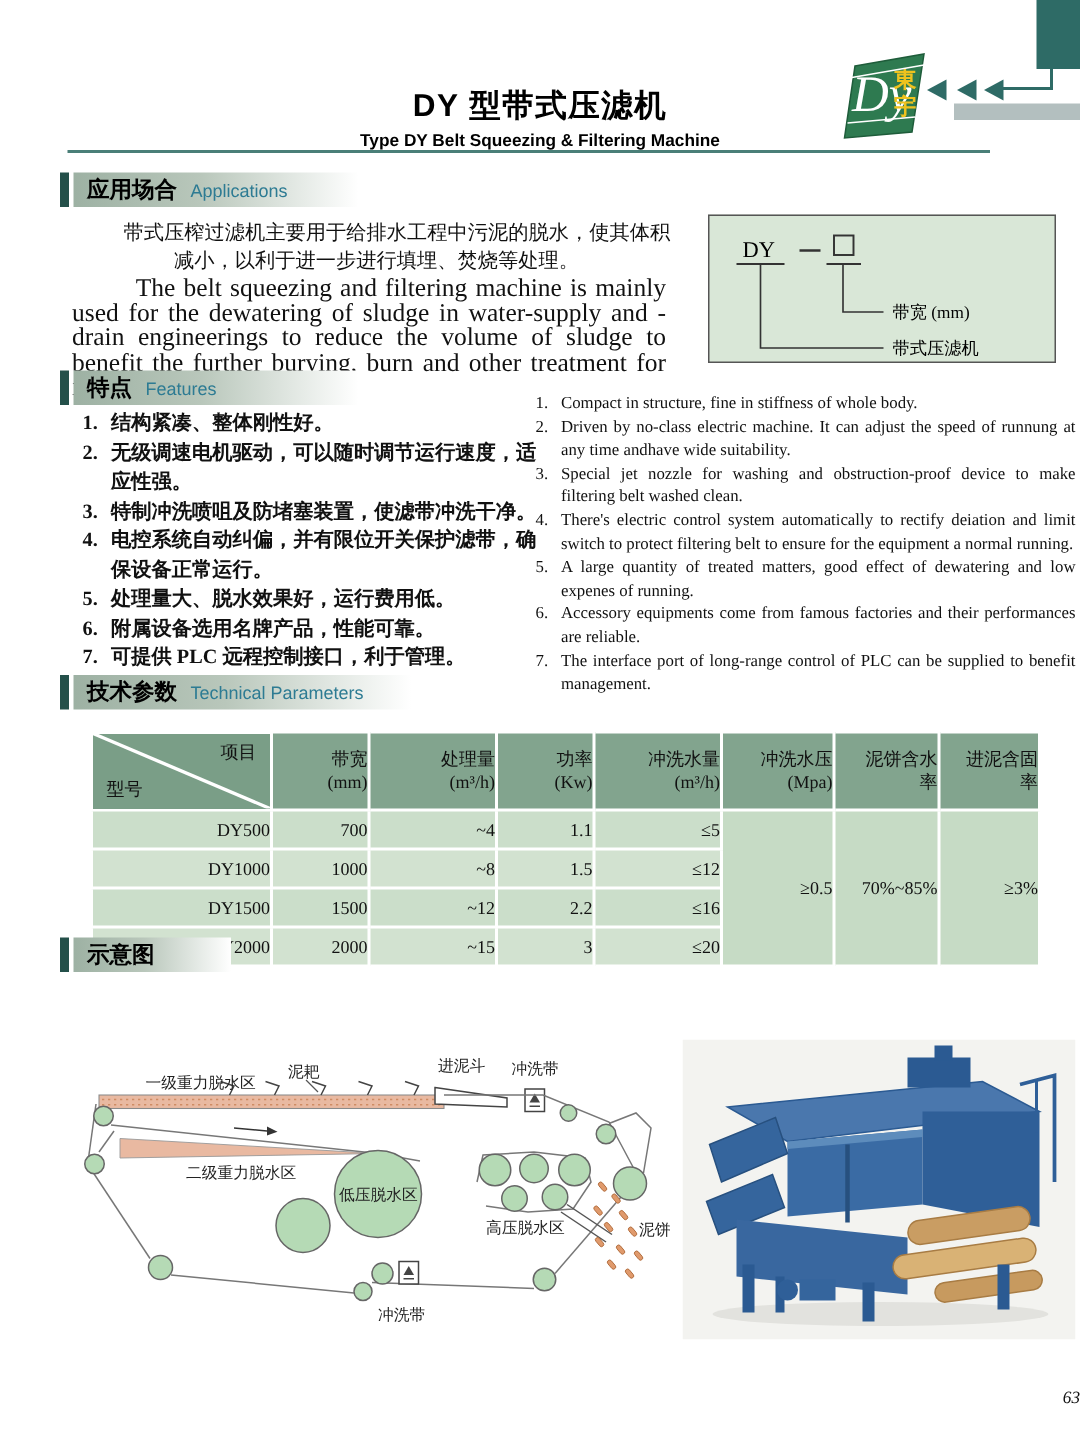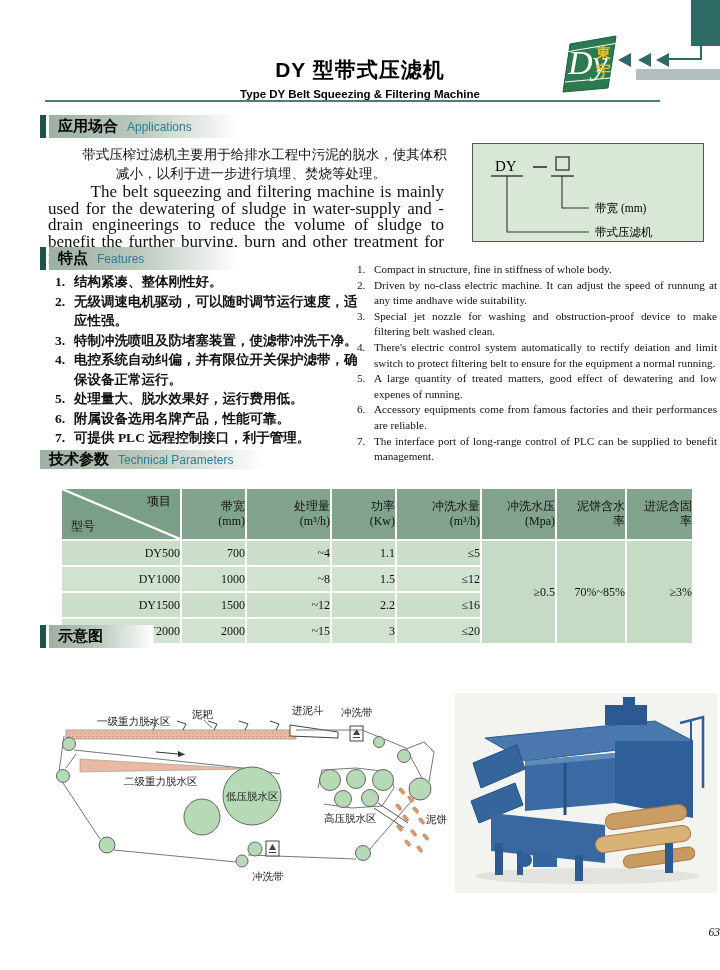--- a/index.html
+++ b/index.html
@@ -184,21 +184,21 @@
     <div class="item">
         <span class="num">6.</span>
         <span class="txt">Accessory equipments come from famous factories and their performances are reliable.</span>
       </div>
     <div class="item">
         <span class="num">7.</span>
         <span class="txt">The interface port of long-range control of PLC can be supplied to benefit management.</span>
       </div>
   </div>
 
-  <div class="abs sec" style="left:40px;top:450px;flex-direction:column;">
+  <div class="abs sec" style="left:40px;top:450px;">
     <div class="stripe"></div>
     <div class="bar" style="width:225px;">
       <span class="cn">技术参数</span>
       <span class="en">Technical Parameters</span>
     </div>
   </div>
 
   <table class="abs params">
     <colgroup>
       <col style="width:120px">

